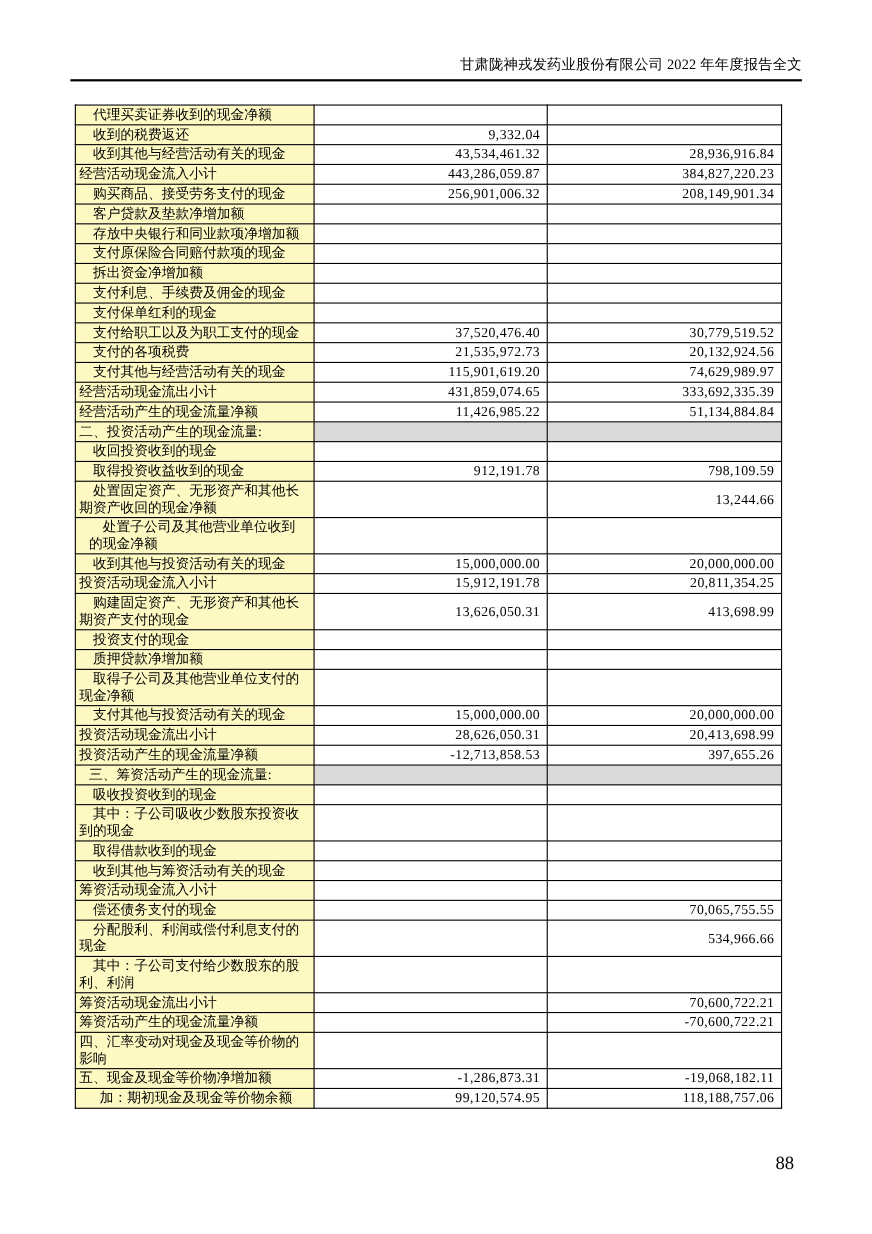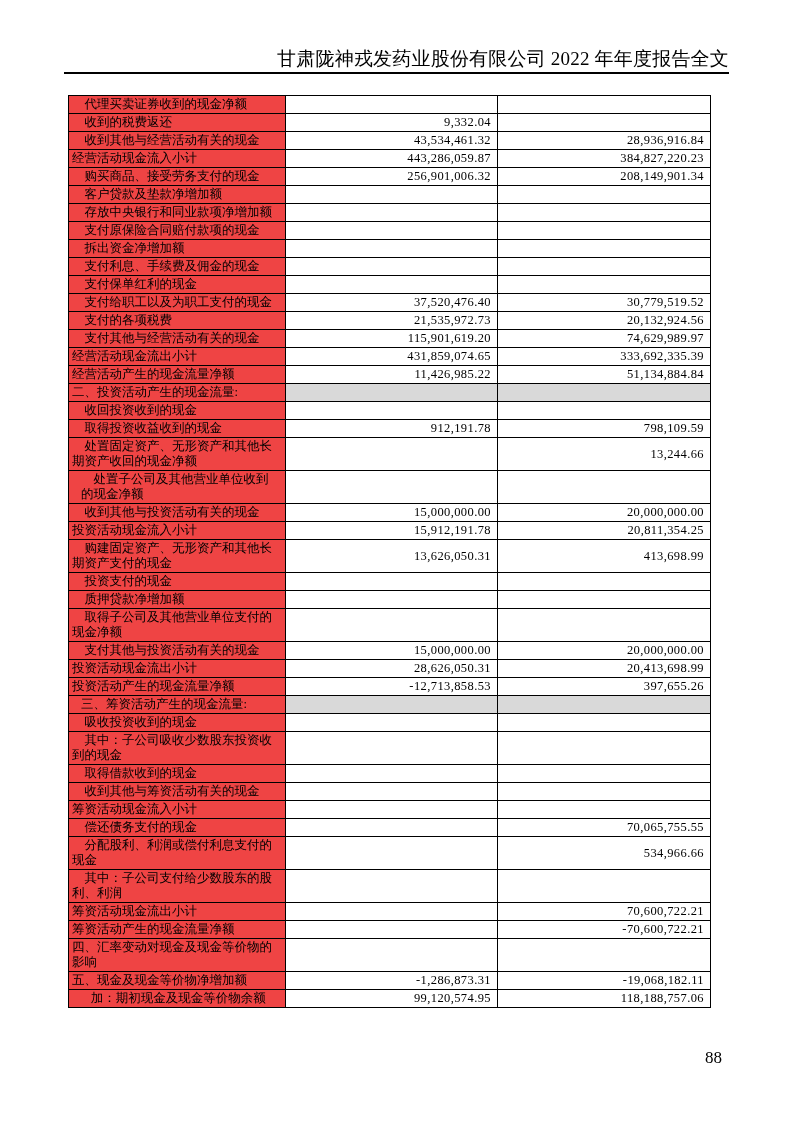--- a/index.html
+++ b/index.html
@@ -18,21 +18,21 @@
   }
   .content {
     margin: 0 64px;
     width: 665px;
   }
   .header {
     padding-top: 50px;
   }
   .header-title {
     text-align: right;
-    font-size: 19px;
+    font-size: 13px;
     line-height: 18px;
     letter-spacing: 0.2px;
   }
   .header-rule {
     border-bottom: 2px solid #000000;
     margin-top: 4px;
   }
   table.cashflow {
     border-collapse: collapse;
     table-layout: fixed;
@@ -43,21 +43,21 @@
   }
   table.cashflow td {
     border: 1px solid #000000;
     vertical-align: middle;
     line-height: 15px;
     padding: 1px 6px 1px 3px;
     word-break: break-all;
     overflow-wrap: anywhere;
   }
   td.label-cell {
-    background: #ef4444;
+    background: #fef9c3;
     text-align: left;
   }
   td.value-cell {
     text-align: right;
     background: #ffffff;
     letter-spacing: 0.4px;
     font-family: "Liberation Serif", "DejaVu Serif", serif;
   }
   tr.section-row td.value-cell {
     background: #d9d9d9;

